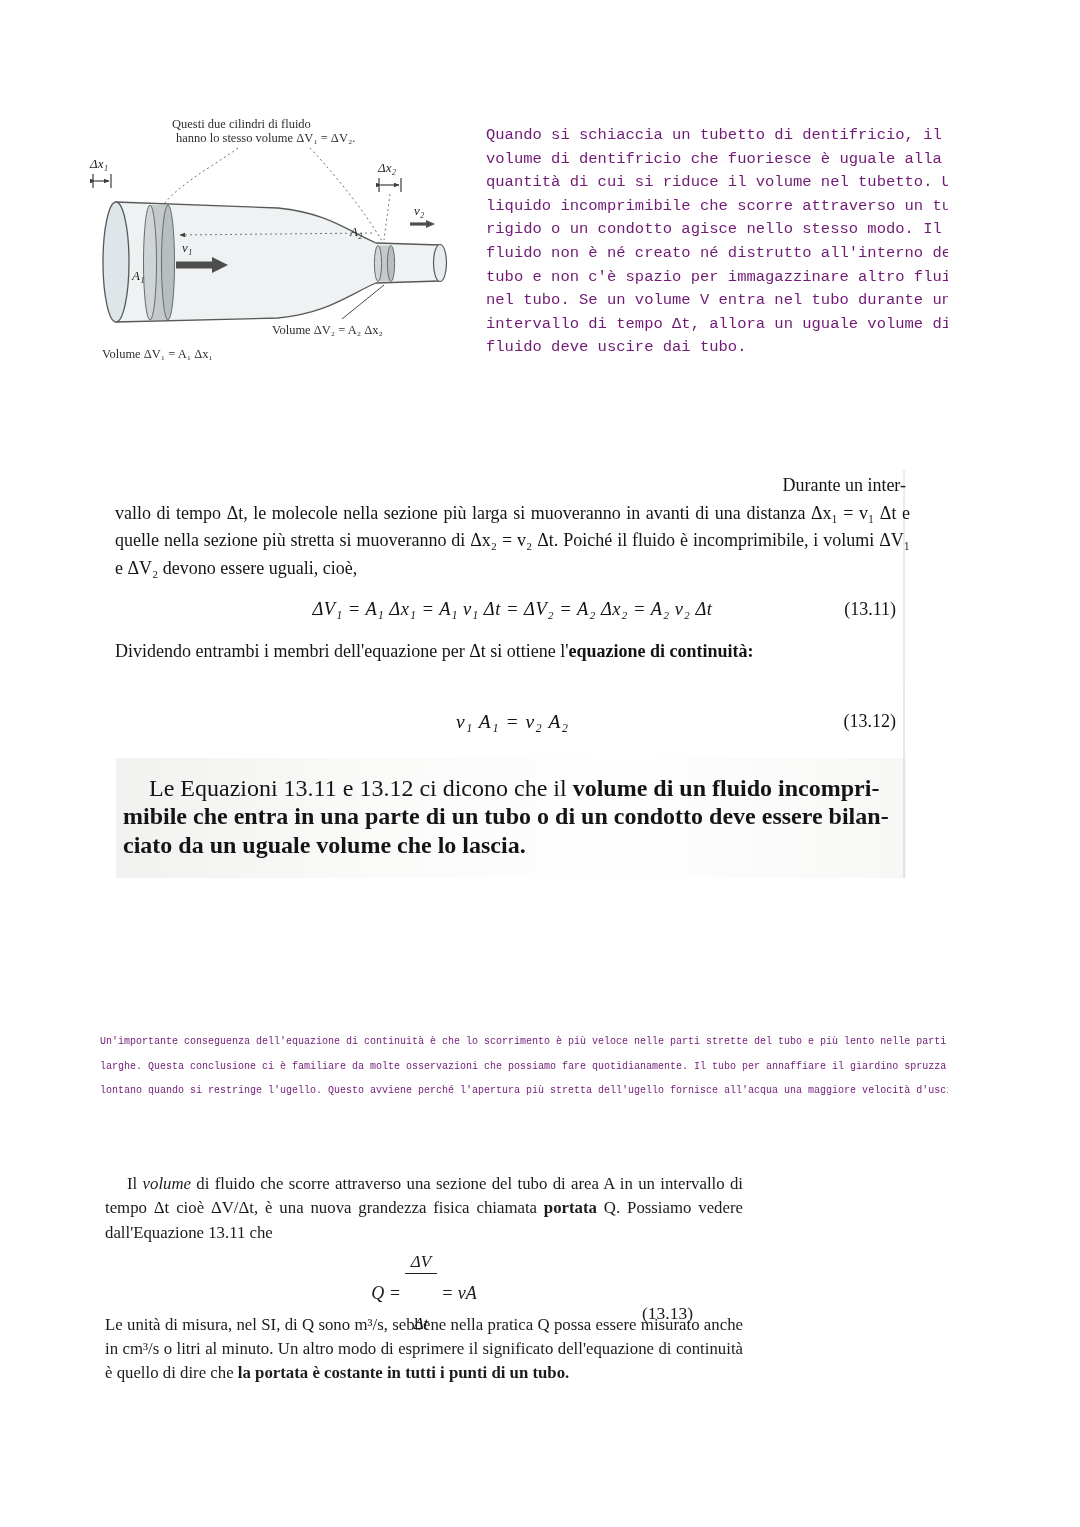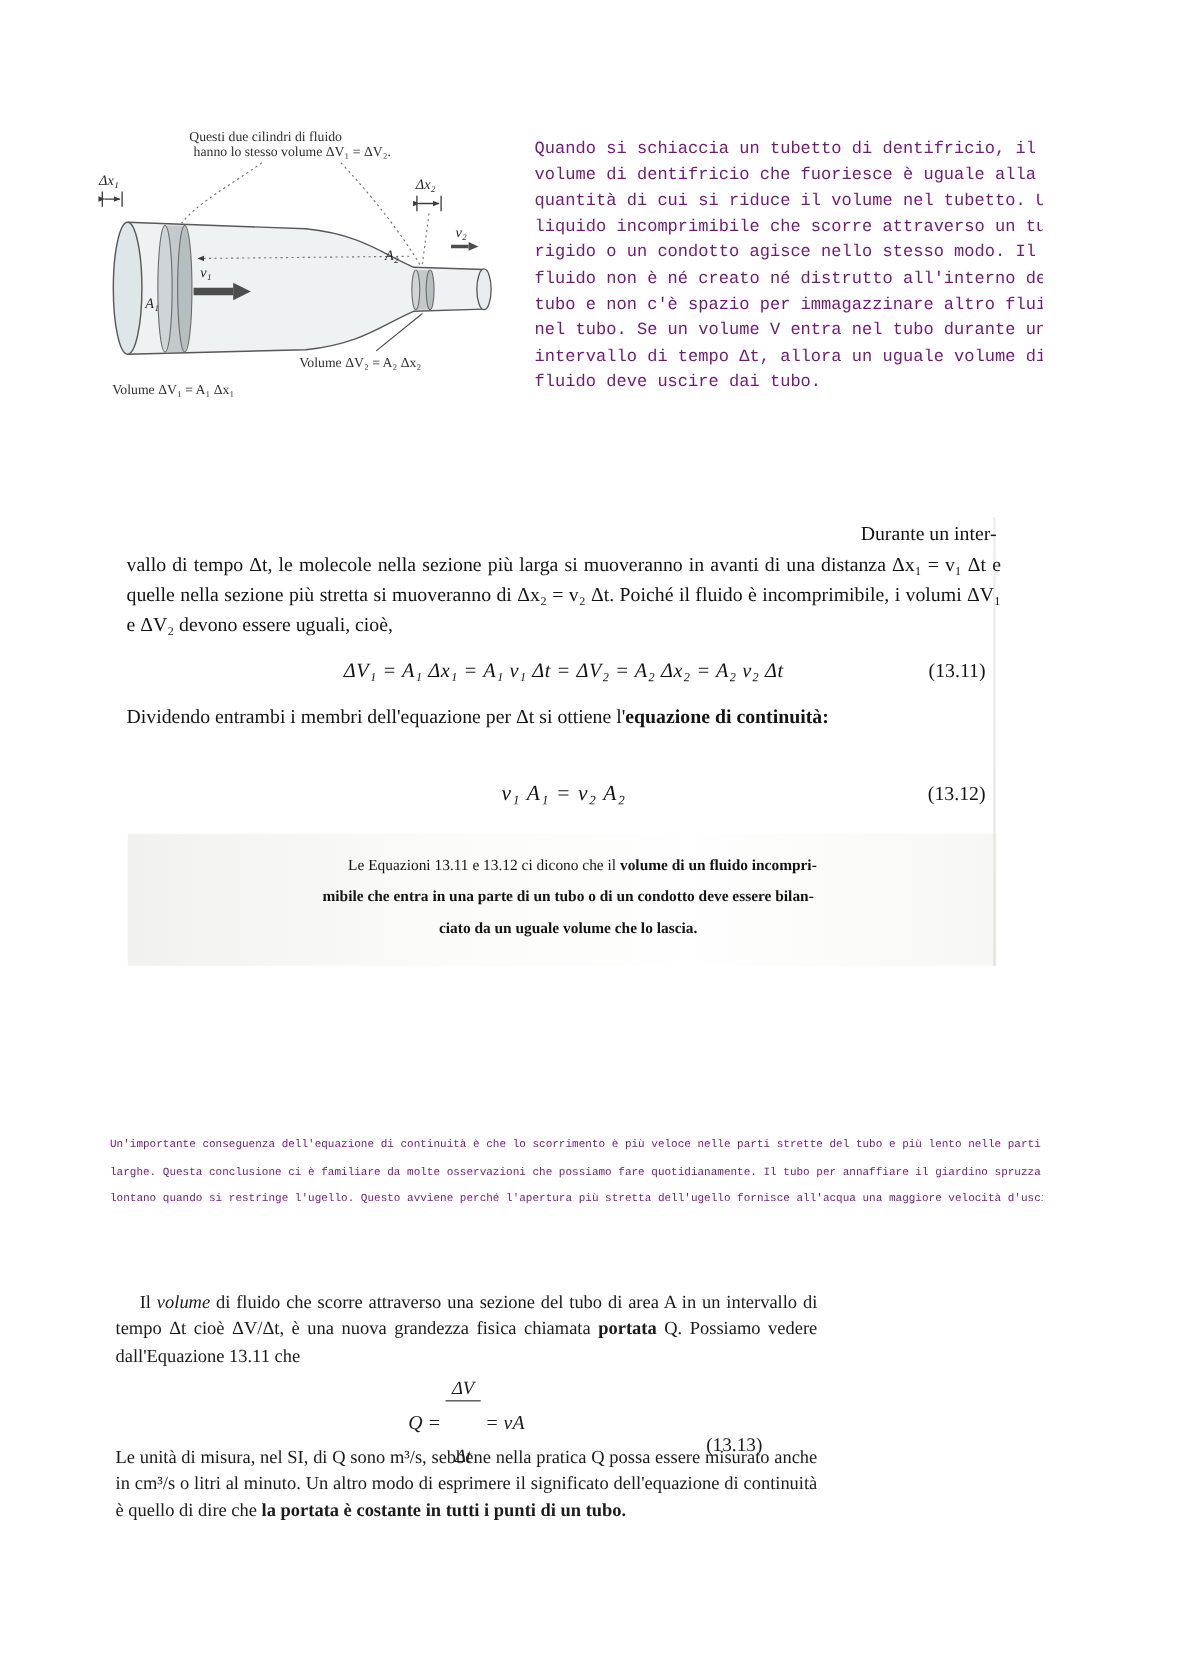--- a/index.html
+++ b/index.html
@@ -34,21 +34,21 @@
   .scan-edge { position:absolute; left:903px; top:470px; width:2px; height:408px;
     background:linear-gradient(180deg,#e4e4e0,#d6d6d2); opacity:.65; pointer-events:none; }
   .lead-line { text-align:right; padding-right:4px; }
   .scan-para { margin:0; text-align:justify; }
   .equation { position:relative; margin:14px 0 10px 0; text-align:center; height:32px; }
   .equation .formula { font-style:italic; font-size:18.5px; letter-spacing:.5px; }
   .equation .eqnum { position:absolute; right:14px; top:0; font-style:normal; font-size:18px; }
   .eq12 { margin-top:42px; margin-bottom:14px; }
   .eq12 .formula { font-size:19.5px; letter-spacing:1px; }
   .cont-caption { margin:10px 0 0 0; text-align:center; font-size:16.8px; line-height:26px; color:#1d1d1d; }
-  .statement { margin:34px 0 0 8px; font-size:14px; line-height:28.5px; text-indent:26px;text-align:center; }
+  .statement { margin:34px 0 0 8px; font-size:24px; line-height:28.5px; text-indent:26px; }
   .statement strong { font-weight:bold; }
 
   
   .portata-col { position:absolute; left:105px; top:1172px; width:638px; font-size:16.8px; line-height:24.3px; }
   .portata-col p { margin:0; text-align:justify; }
   .portata-col .first { text-indent:22px; }
   .em-it { font-style:italic; }
   .em-b  { font-weight:bold; }
   .eq13-block { position:relative; margin:8px 0 6px 0; text-align:center; height:54px; }
   .eq13-block .formula { font-style:italic; font-size:18px; display:inline-flex; align-items:center; gap:4px; }

